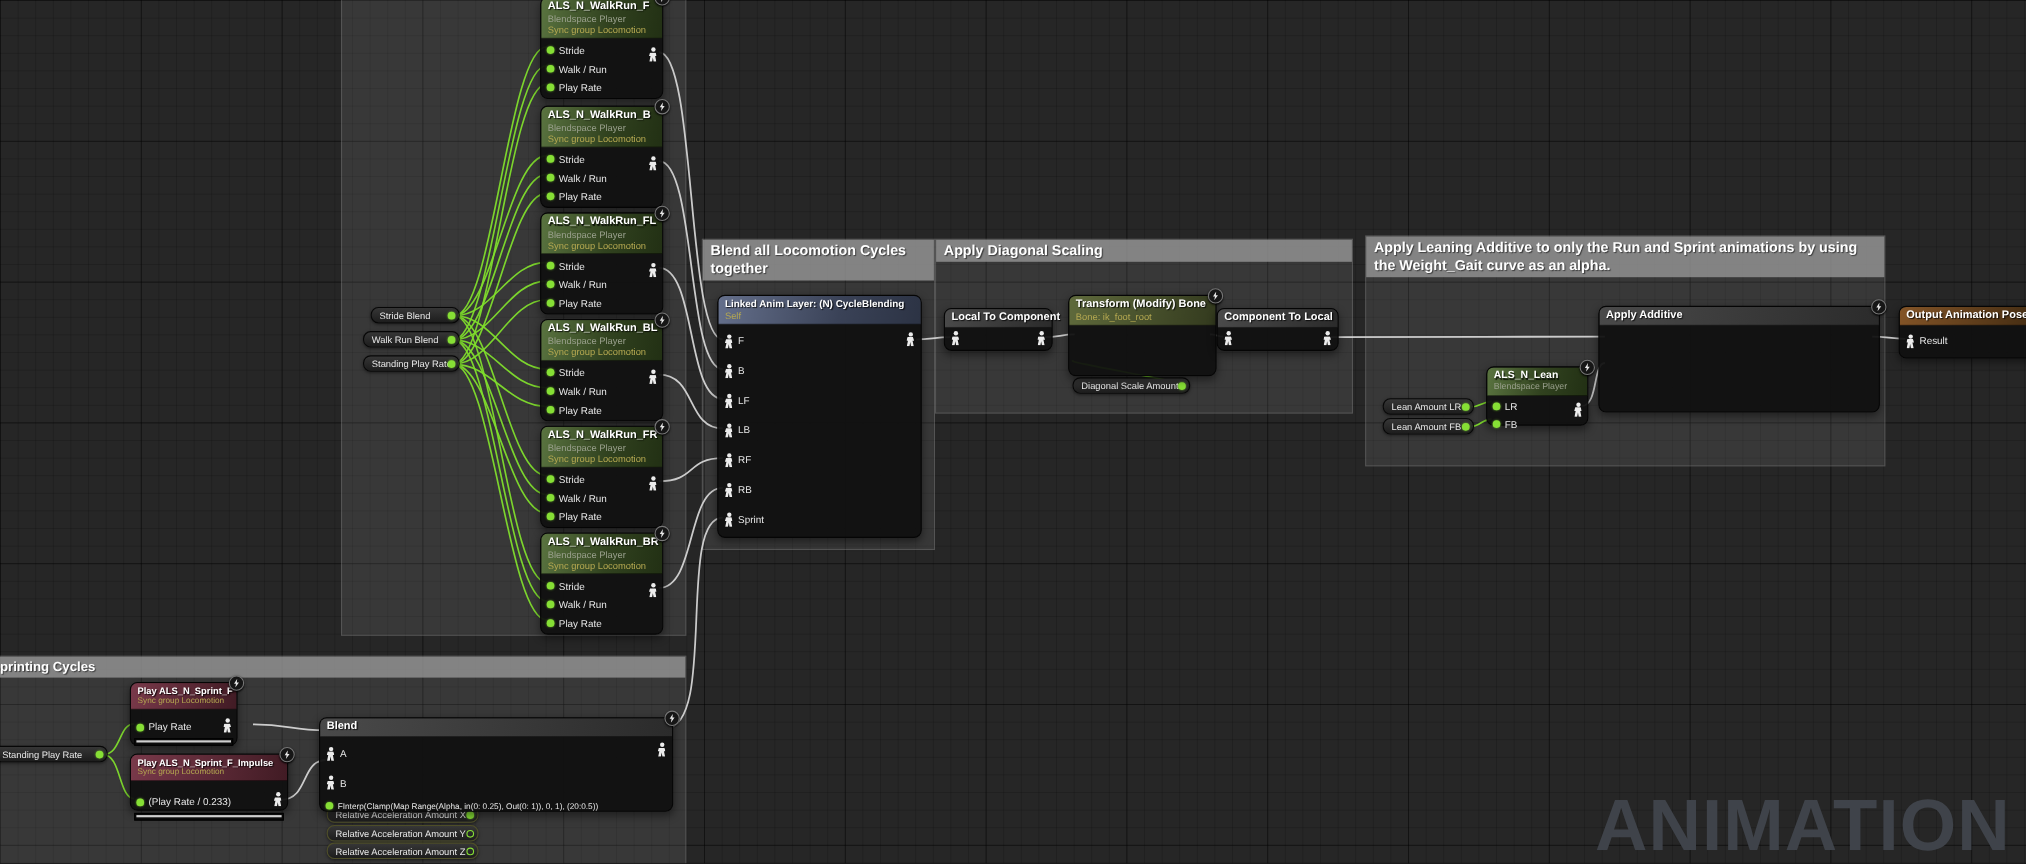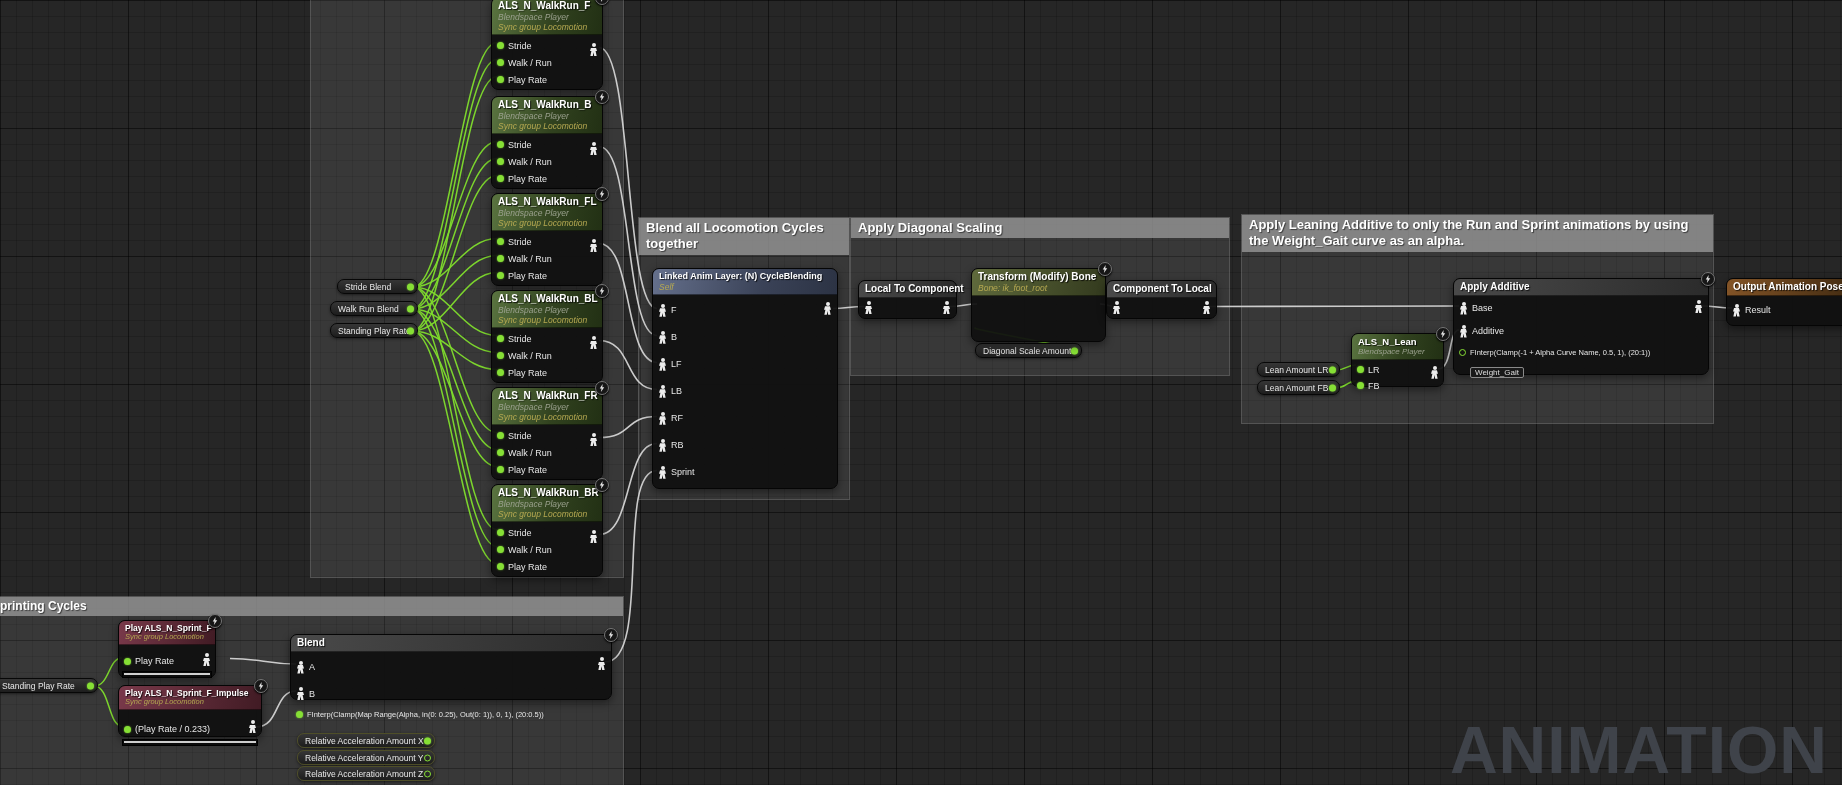--- a/index.html
+++ b/index.html
@@ -27,21 +27,21 @@
   #c-sprint .comment-hdr{font-size:12px}
   
   .wires{position:absolute;left:0;top:0;z-index:2;pointer-events:none}
   path.pw{fill:none;stroke:#d9d9d9;stroke-width:1.6;opacity:.92}
   path.dw{fill:none;stroke:#7fdd2c;stroke-width:1.5;opacity:.95}
   
   .node{position:absolute;z-index:3;background:rgba(16,16,16,.94);border:1px solid #050505;border-radius:7px;
     box-shadow:0 3px 8px rgba(0,0,0,.45);color:#e8e8e8}
   .hdr{border-radius:6px 6px 0 0;padding:2px 6px 2px 6px;border-bottom:1px solid rgba(0,0,0,.5)}
   .title{font-size:10px;font-weight:bold;color:#fff;white-space:nowrap;text-shadow:1px 1px 1px rgba(0,0,0,.8);line-height:1.2}
-  .sub{font-size:8.5px;font-style:italic;color:#9aa08d;line-height:1.18;white-space:nowrap}
+  .sub{font-size:8.5px;color:#9aa08d;line-height:1.18;white-space:nowrap}
   .sub.sync{color:#b5a851}
   .hdr-green{background:linear-gradient(100deg,#5a7440 0%,#31421f 55%,#223014 100%)}
   .hdr-steel{background:linear-gradient(100deg,#65708c 0%,#3a4257 60%,#2c3344 100%)}
   .hdr-gray{background:linear-gradient(100deg,#4a4a4a,#2b2b2b)}
   .hdr-olive{background:linear-gradient(100deg,#5f6a3c,#333a1e)}
   .hdr-maroon{background:linear-gradient(100deg,#79394a,#411b24)}
   .hdr-rust{background:linear-gradient(100deg,#835427,#402a11)}
   .body{position:relative;padding-top:2px}
   .row{display:flex;align-items:center;gap:4px;padding:0 5px}
   .plabel{font-size:9px;color:#e6e6e6;white-space:nowrap}
@@ -78,21 +78,21 @@
   #node-tmb{left:971px;top:268px;width:135px;height:74px}
   #node-aa{left:1453px;top:278px;width:256px;height:97px}
   #node-lean{left:1351px;top:333px;width:93px;height:54px}
   #node-lean .title{font-size:9.5px}
   #node-lean .sub{font-size:8px}
   #node-out{left:1726px;top:278px;width:132px;height:48px}
   #node-sprintf{left:118px;top:620px;width:98px;height:58px}
   #node-sprintf .title,#node-impulse .title{font-size:8.5px}
   #node-sprintf .sub,#node-impulse .sub{font-size:7.5px}
   #node-impulse{left:118px;top:685px;width:144px;height:52px}
-  #node-blend{left:290px;top:634px;width:322px;height:66px}
+  #node-blend{left:290px;top:652px;width:322px;height:86px}
   .tiny{font-size:7.5px;color:#e6e6e6;white-space:nowrap}
   
   .pill{position:absolute;z-index:3;height:15px;background:linear-gradient(180deg,#363636,#1d1d1d);
     border:1px solid #070707;border-radius:7px;display:flex;align-items:center;
     font-size:8.5px;color:#e8e8e8;padding:0 13px 0 7px;box-shadow:0 1px 3px rgba(0,0,0,.5);white-space:nowrap}
   .pill .dot{position:absolute;right:3px;top:50%;transform:translateY(-50%)}
   #pill-stride{left:337px;top:279px;width:81px}
   #pill-walkrun{left:330px;top:301px;width:88px}
   #pill-standing{left:330px;top:323px;width:88px}
   #pill-standing2{left:-6px;top:678px;width:104px}
@@ -457,36 +457,20 @@
   
   <div class="node" id="node-aa">
     <span class="badge">
       <svg width="8" height="8" viewBox="0 0 10 10">
           <path d="M5.8 0 L2.2 5.6 H4.4 L3.6 10 L7.8 4.2 H5.4 Z" fill="#e6e6e6"></path>
         </svg>
     </span>
     <div class="hdr hdr-gray">
       <div class="title">Apply Additive</div>
     </div>
-    <div class="body">
-      <div class="row" style="height:20px">
-        <span class="pose"></span>
-        <span class="plabel">Base</span>
-      </div>
-      <div class="row" style="height:26px">
-        <span class="pose"></span>
-        <span class="plabel">Additive</span>
-      </div>
-      <div class="row" style="height:17px">
-        <span class="dot hollow"></span>
-        <span class="tiny">FInterp(Clamp(-1 + Alpha Curve Name, 0.5, 1), (20:1))</span>
-      </div>
-      <span class="curve-tag">Weight_Gait</span>
-      <span class="pose out-pose" style="right:5px;top:4px"></span>
-    </div>
   </div>
 
   
   <div class="node" id="node-lean">
     <span class="badge">
       <svg width="8" height="8" viewBox="0 0 10 10">
           <path d="M5.8 0 L2.2 5.6 H4.4 L3.6 10 L7.8 4.2 H5.4 Z" fill="#e6e6e6"></path>
         </svg>
     </span>
     <div class="hdr hdr-green">

